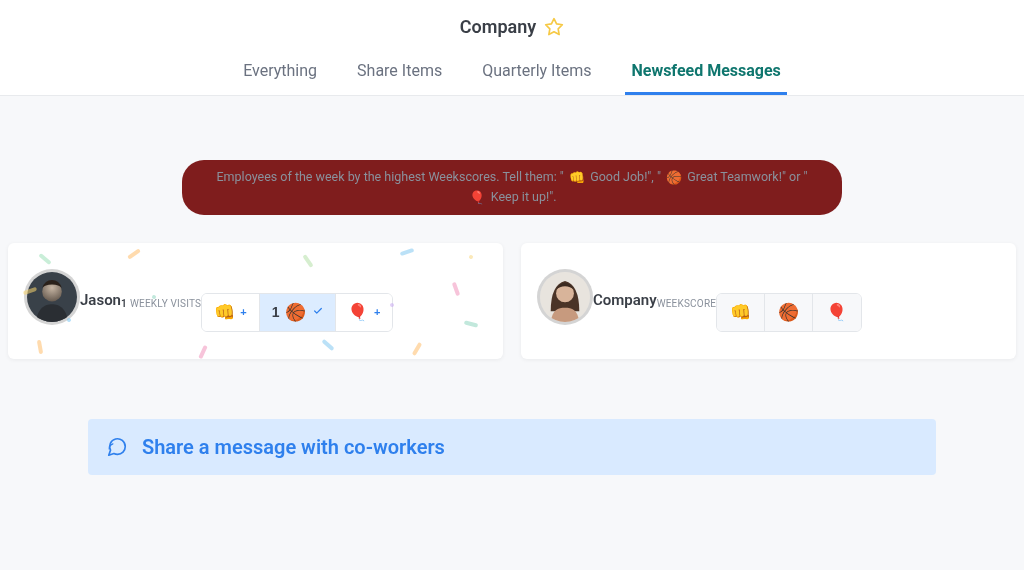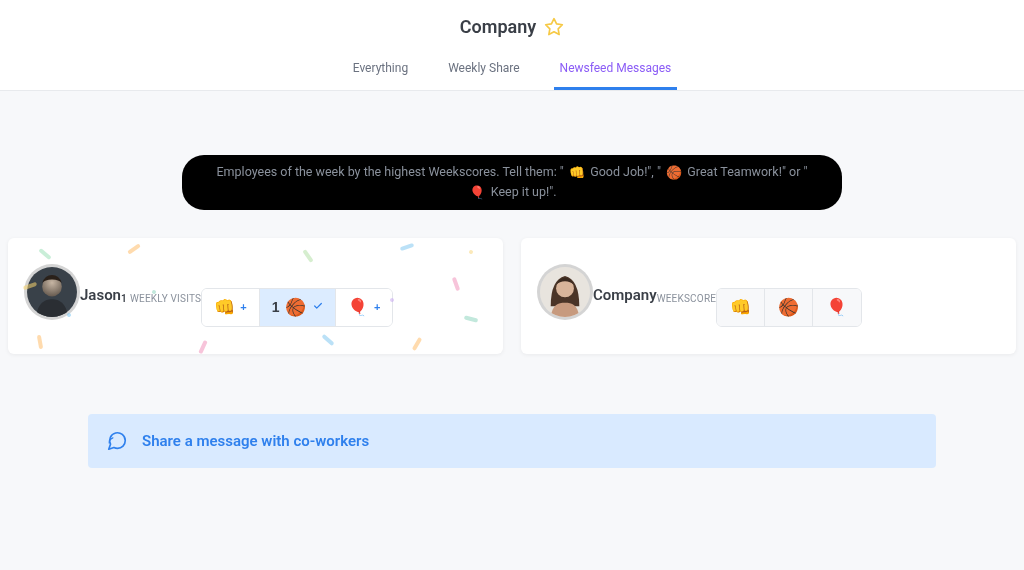--- a/index.html
+++ b/index.html
@@ -31,36 +31,37 @@
     width: 20px;
     height: 20px;
   }
   .tabs {
     display: flex;
     justify-content: center;
     gap: 28px;
   }
   .tab {
     padding: 10px 6px 12px 6px;
-    font-size: 12px;
+    font-size: 16px;
     color: #6b7280;
     cursor: pointer;
     border-bottom: 3px solid transparent;
   }
   .tab.active {
-    color: #8b5cf6;
+    color: #0f766e;
     border-bottom-color: #2f80ed;
+    font-weight: bold;
   }
   .content {
     padding: 0 8px 20px 8px;
   }
   .banner {
     max-width: 660px;
     margin: 64px auto 28px auto;
-    background: #000000;
+    background: #7f1d1d;
     border-radius: 22px;
     padding: 8px 26px;
     font-size: 12.5px;
     color: #8a919c;
     text-align: center;
     line-height: 1.5;
   }
   .banner .emoji { margin: 0 2px; font-size: 13px; vertical-align: -1px;}
   .cards {
     display: flex;
@@ -148,35 +149,36 @@
     max-width: 848px;
     margin: 0 auto 20px auto;
     background: #d9eaff;
     border-radius: 4px;
     padding: 16px 18px;
     display: flex;
     align-items: center;
     gap: 14px;
   }
   .share-box .share-icon { width:22px; height:22px; color:#2f80ed;}
-  .share-box .share-text { color:#2f80ed; font-weight:600; font-size:15px;}
+  .share-box .share-text { color:#2f80ed; font-weight:600; font-size:20px;}
 </style>
 </head>
 <body>
 
 <div class="header">
   <div class="title-row">
     <h1>Company</h1>
     <svg class="star-icon" viewBox="0 0 24 24" fill="none" stroke="#f6c945" stroke-width="2" stroke-linejoin="round" stroke-linecap="round">
       <polygon points="12 2 15.09 8.26 22 9.27 17 14.14 18.18 21.02 12 17.77 5.82 21.02 7 14.14 2 9.27 8.91 8.26 12 2"></polygon>
     </svg>
   </div>
   <div class="tabs">
     <div class="tab">Everything</div>
-    <div class="tab">Weekly Share</div>
+    <div class="tab">Share Items</div>
+    <div class="tab">Quarterly Items</div>
     <div class="tab active">Newsfeed Messages</div>
   </div>
 </div>
 
 <div class="content">
 
   <div class="banner">
     <span>Employees of the week by the highest Weekscores. Tell them: "</span>
     <span class="emoji">👊</span>
     <span> Good Job!", "</span>

